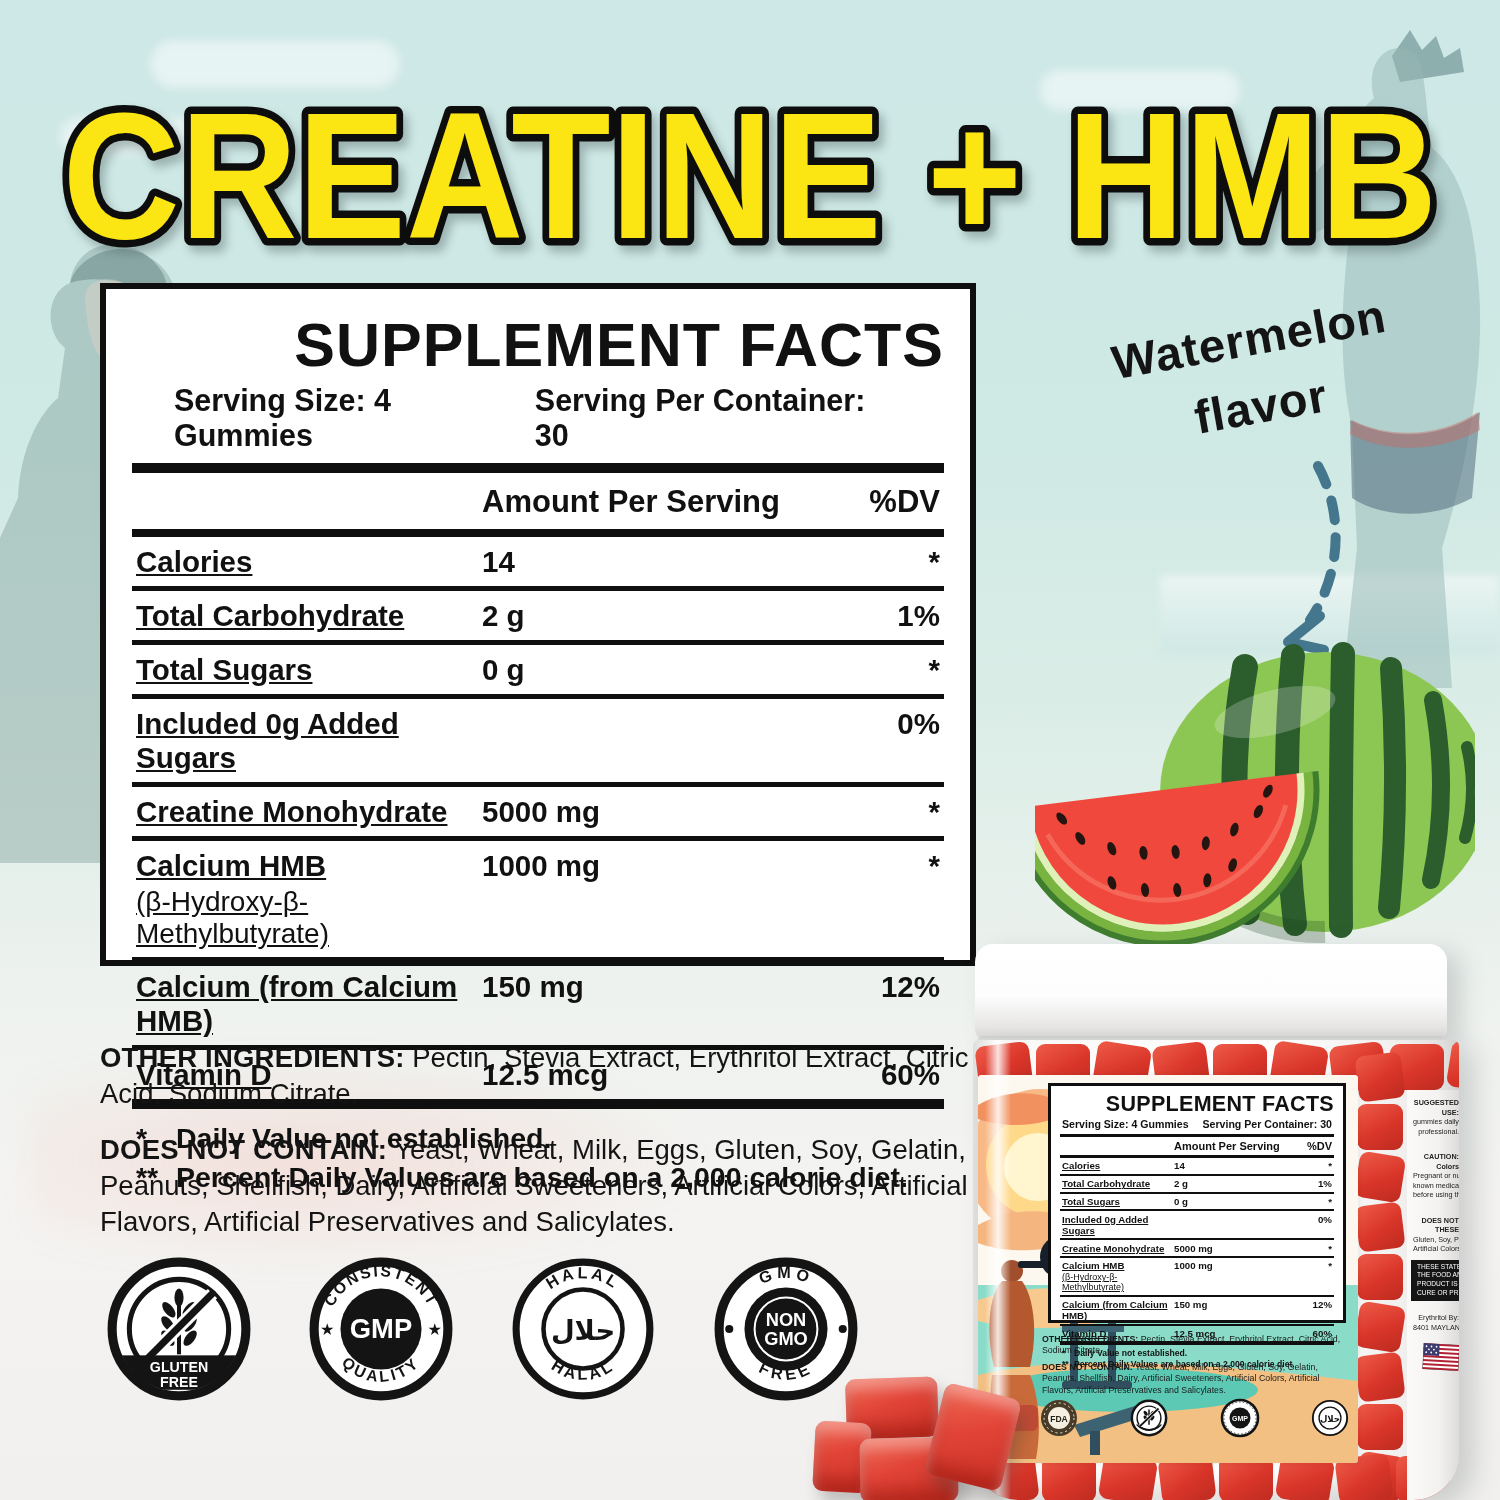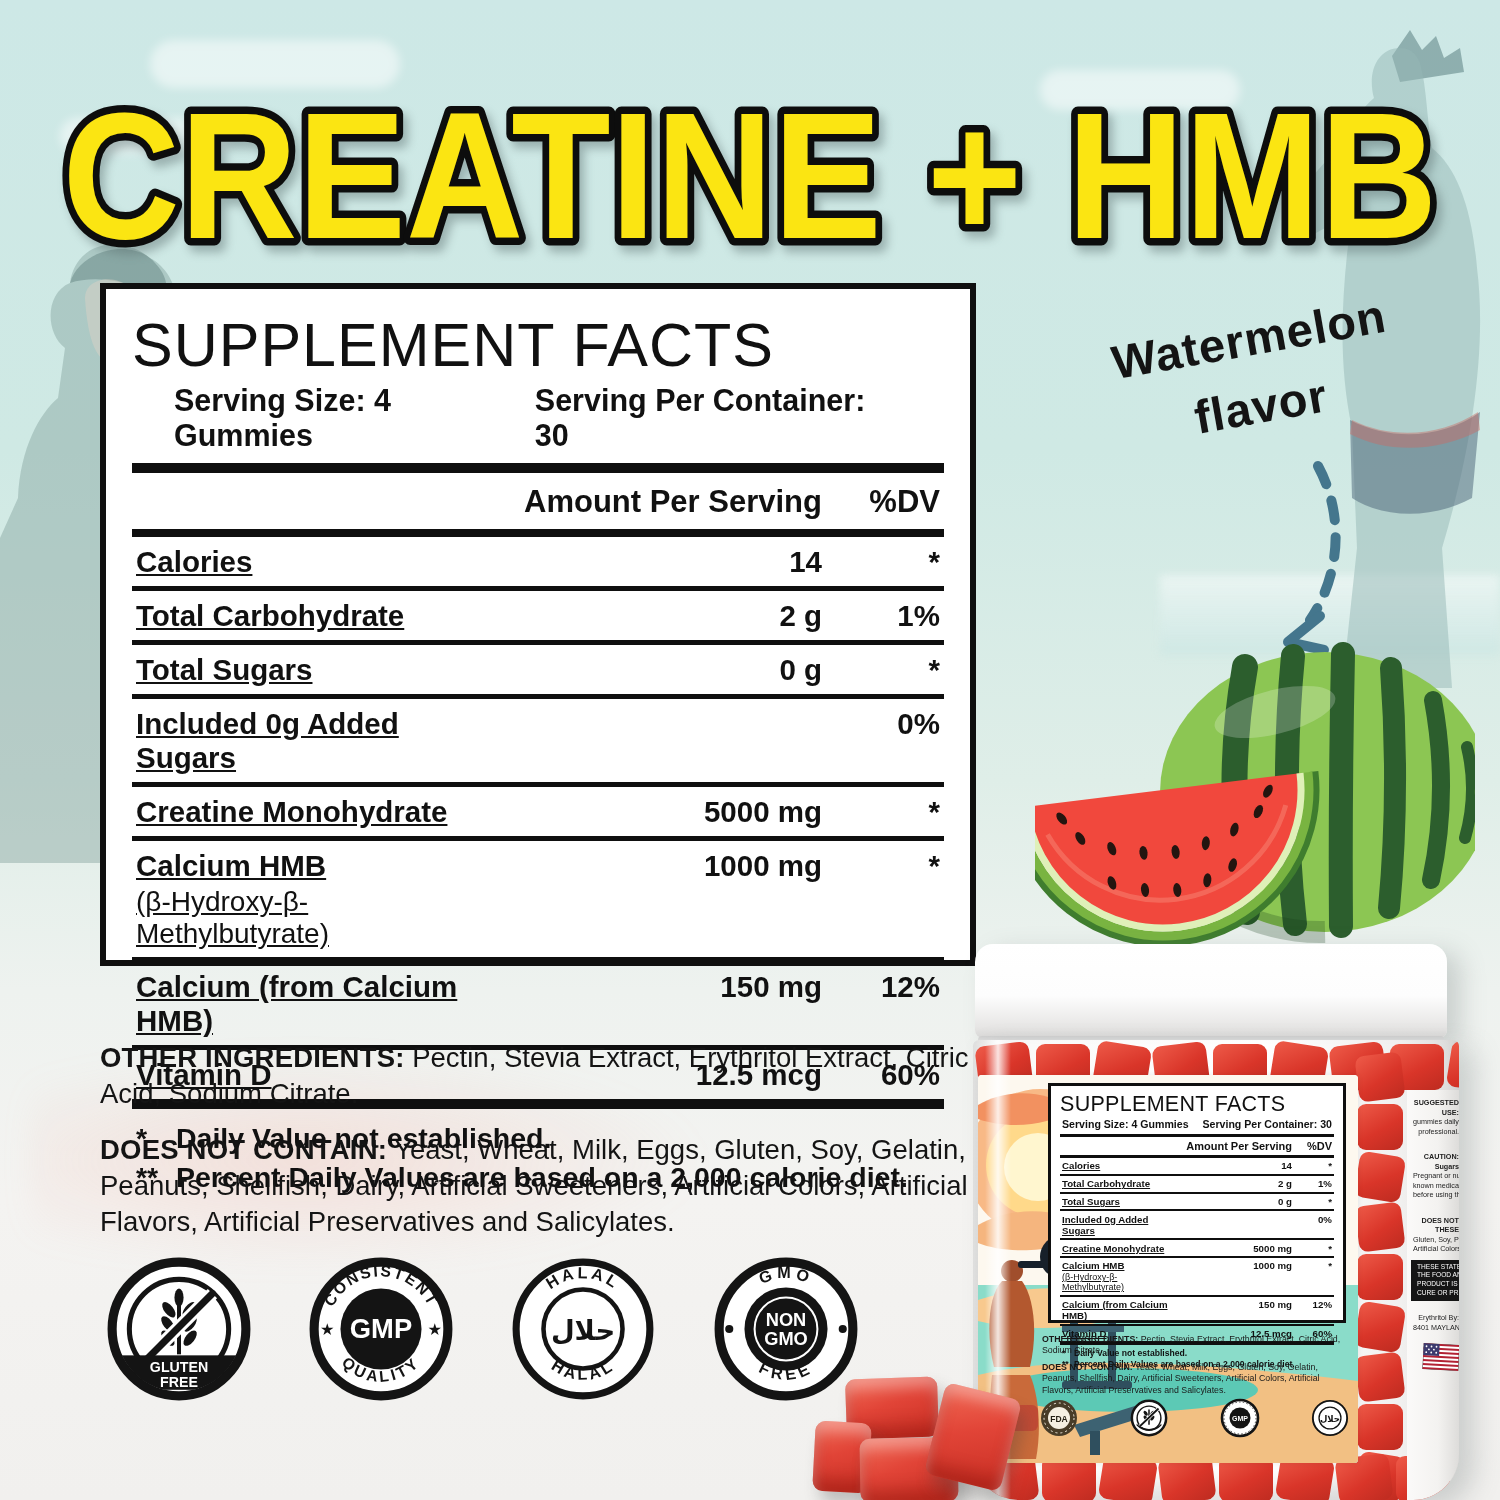--- a/index.html
+++ b/index.html
@@ -12,29 +12,29 @@
   .warm-blob{position:absolute;left:30px;top:1050px;width:680px;height:220px;filter:blur(14px);
     background:radial-gradient(ellipse at 40% 50%,rgba(242,166,150,.25),rgba(242,166,150,0) 70%);}
   .pool-band{position:absolute;left:1160px;top:575px;width:340px;height:80px;filter:blur(4px);
     background:linear-gradient(180deg,rgba(255,255,255,.5),rgba(190,225,225,.35));}
   
   .title-svg{position:absolute;left:0;top:0;width:1500px;height:275px;
     filter:drop-shadow(5px 7px 5px rgba(90,110,110,.45));}
   
   .sf-panel{position:absolute;left:100px;top:283px;width:876px;height:683px;background:#fff;
     border:6px solid #0f0f0f;box-sizing:border-box;padding:24px 26px 0;}
-  .sf-title{font-weight:normal;font-size:61px;text-align:left;letter-spacing:1px;line-height:1.05;}
+  .sf-title{font-weight:bold;font-size:61px;text-align:right;letter-spacing:1px;line-height:1.05;}
   .sf-serving{display:flex;justify-content:space-between;font-weight:bold;font-size:30.5px;margin:6px 40px 10px 42px;}
   .sf-bar{height:10px;background:#0f0f0f;}
   .sf-bar.thin{height:8px;}
   .sf-head{display:flex;font-weight:bold;font-size:31px;padding:11px 4px 9px;}
   .sf-row{display:flex;align-items:flex-start;padding:8px 4px 7px;font-size:29.5px;font-weight:bold;}
   .sf-row + .sf-row{border-top:5px solid #0f0f0f;}
   .c1{flex:1;text-align:left;text-decoration:underline;}
-  .c2{width:340px;text-align:right;}
+  .c2{width:340px;text-align:left;}
   .c3{width:118px;text-align:right;}
   .sub{font-weight:normal;font-size:28px;margin-top:3px;}
   .sf-foot{display:flex;font-weight:bold;font-size:28.5px;padding:1px 4px;line-height:1.28;}
   .sf-foot .mark{width:40px;}
   .sf-foot-wrap{margin-top:10px;}
   
   .flavor{position:absolute;left:1075px;top:305px;width:360px;text-align:center;
     transform:rotate(-10deg);font-weight:bold;font-size:47px;line-height:1.45;color:#141414;letter-spacing:1px;}
   
   .para{position:absolute;font-size:27.5px;line-height:1.32;color:#141414;}
@@ -469,21 +469,21 @@
       </div>
     </div>
 
     <div class="side-label">
       <div class="side-block" style="margin-top:8px;">
         <b>SUGGESTED USE:</b>
         <span>gummies daily w</span>
         <span>professional.</span>
       </div>
       <div class="side-block" style="margin-top:16px;">
-        <b>CAUTION: Sugars</b>
+        <b>CAUTION: Colors</b>
         <span>Pregnant or nur</span>
         <span>known medical c</span>
         <span>before using thi</span>
       </div>
       <div class="side-block" style="margin-top:16px;">
         <b>DOES NOT THESE</b>
         <span>Gluten, Soy, Pea</span>
         <span>Artificial Colors</span>
       </div>
       <div class="side-box">

